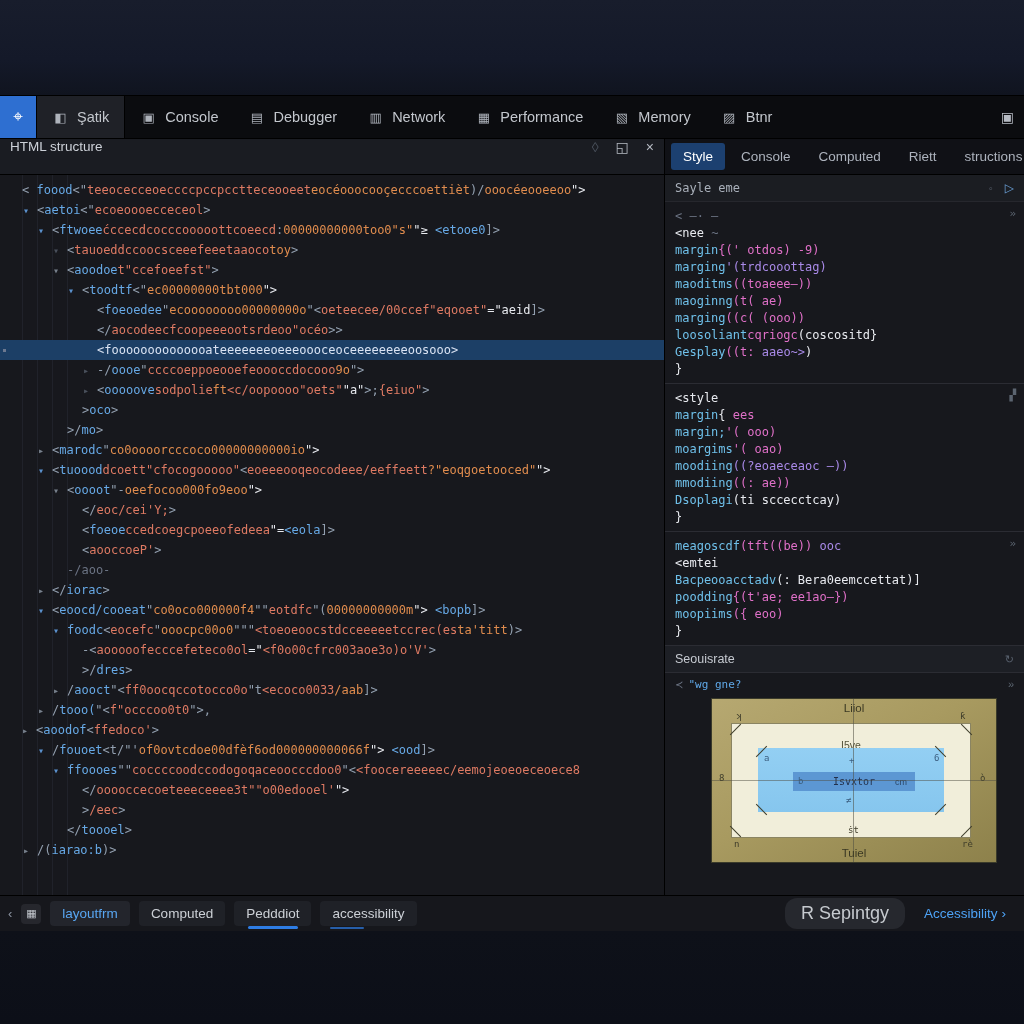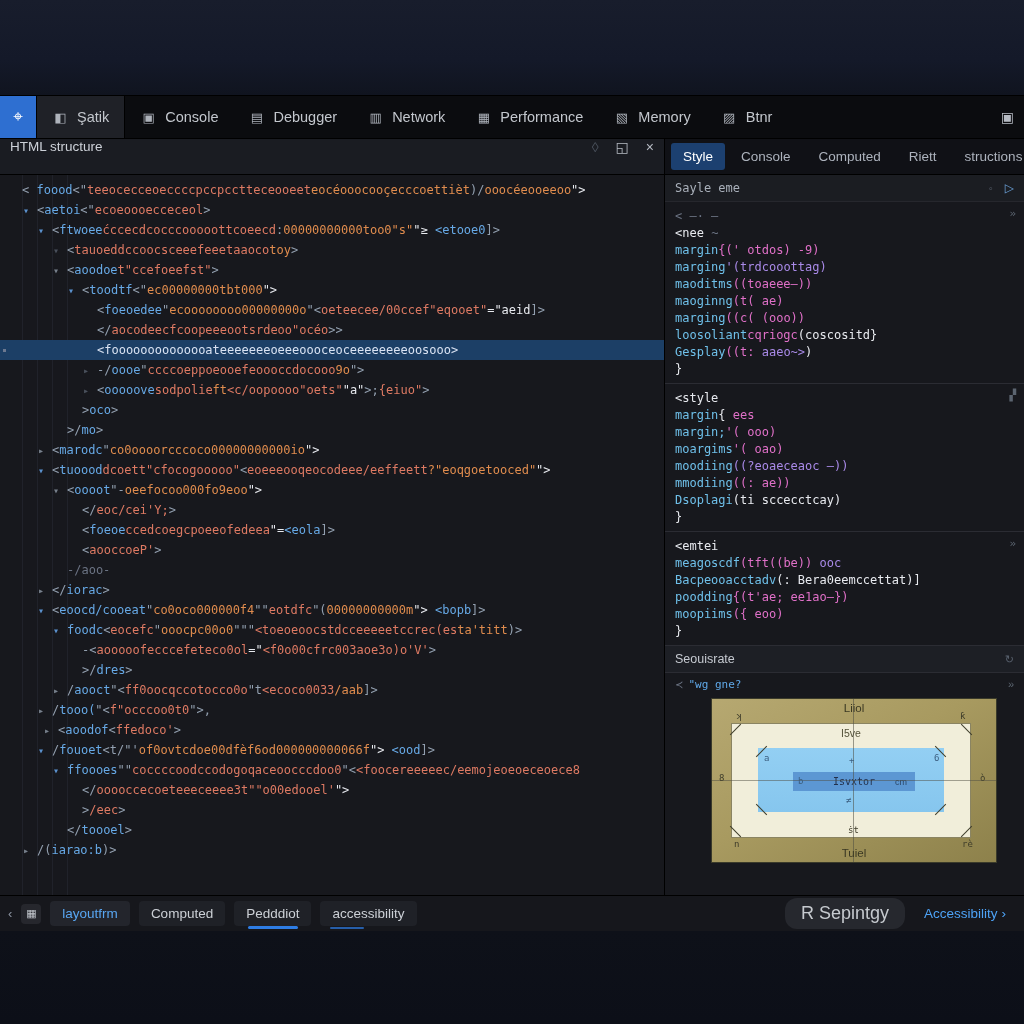--- a/index.html
+++ b/index.html
@@ -163,21 +163,21 @@
           <div class="row" style="padding-left: 68px;"><span class="arrow"></span><span class="c-p">&lt;</span><span class="c-t">foeoe</span><span class="c-s">ccedcoegcpoeeofedeea</span><span class="c-w">"=</span><span class="c-t">&lt;eola</span><span class="c-p">]&gt;</span></div>
           <div class="row" style="padding-left: 68px;"><span class="arrow"></span><span class="c-p">&lt;</span><span class="c-s">aooccoeP'</span><span class="c-p">&gt;</span></div>
           <div class="row" style="padding-left: 53px;"><span class="arrow"></span><span class="c-f">-/aoo-</span></div>
           <div class="row" style="padding-left: 38px;"><span class="arrow">▸</span><span class="c-p">&lt;/</span><span class="c-t">iorac</span><span class="c-p">&gt;</span></div>
           <div class="row" style="padding-left: 38px;"><span class="arrow b">▾</span><span class="c-p">&lt;</span><span class="c-t">eoocd/cooeat</span><span class="c-p">"</span><span class="c-a">co0oco000000f4</span><span class="c-p">""</span><span class="c-s">eotdfc</span><span class="c-p">"(</span><span class="c-a">00000000000m</span><span class="c-w">"&gt; </span><span class="c-t">&lt;bopb</span><span class="c-p">]&gt;</span></div>
           <div class="row" style="padding-left: 53px;"><span class="arrow b">▾</span><span class="c-t">foodc</span><span class="c-p">&lt;</span><span class="c-s">eocefc</span><span class="c-p">"</span><span class="c-a">ooocpc00o0</span><span class="c-p">"""</span><span class="c-s">&lt;toeoeoocstdcceeeeetccrec(es</span><span class="c-a">ta'titt</span><span class="c-p">)&gt;</span></div>
           <div class="row" style="padding-left: 68px;"><span class="arrow"></span><span class="c-p">-&lt;</span><span class="c-s">aooooofecccefeteco0ol</span><span class="c-w">="</span><span class="c-s">&lt;f0o00cfrc003aoe3o)o'V'</span><span class="c-p">&gt;</span></div>
           <div class="row" style="padding-left: 68px;"><span class="arrow"></span><span class="c-p">&gt;/</span><span class="c-t">dres</span><span class="c-p">&gt;</span></div>
           <div class="row" style="padding-left: 53px;"><span class="arrow">▸</span><span class="c-p">/</span><span class="c-t">aooct</span><span class="c-p">"&lt;</span><span class="c-s">ff0oocqccotocco0o</span><span class="c-p">"t</span><span class="c-s">&lt;ecoco0033</span><span class="c-a">/aab</span><span class="c-p">]&gt;</span></div>
           <div class="row" style="padding-left: 38px;"><span class="arrow">▸</span><span class="c-p">/</span><span class="c-t">tooo(</span><span class="c-p">"&lt;</span><span class="c-s">f"occcoo0t0</span><span class="c-p">"&gt;,</span></div>
-          <div class="row" style="padding-left: 44px;"><span class="arrow">▸</span><span class="c-p">&lt;</span><span class="c-t">aoodof</span><span class="c-p">&lt;</span><span class="c-s">ffedoco'</span><span class="c-p">&gt;</span></div>
+          <div class="row" style="padding-left: 22px;"><span class="arrow">▸</span><span class="c-p">&lt;</span><span class="c-t">aoodof</span><span class="c-p">&lt;</span><span class="c-s">ffedoco'</span><span class="c-p">&gt;</span></div>
           <div class="row" style="padding-left: 38px;"><span class="arrow b">▾</span><span class="c-p">/</span><span class="c-t">fouoet</span><span class="c-p">&lt;t/"'</span><span class="c-a">of0ovtcdoe00dfèf6od000000000066f</span><span class="c-w">"&gt; </span><span class="c-t">&lt;ood</span><span class="c-p">]&gt;</span></div>
           <div class="row" style="padding-left: 53px;"><span class="arrow b">▾</span><span class="c-t">ffoooes</span><span class="c-p">""</span><span class="c-s">coccccoodccodogoqaceoocccdoo0</span><span class="c-p">"&lt;</span><span class="c-s">&lt;foocereeeeec/eemojeoeoeceoece8</span></div>
           <div class="row" style="padding-left: 68px;"><span class="arrow"></span><span class="c-p">&lt;/</span><span class="c-s">ooooccecoeteeeceeee3t""o00edooel'</span><span class="c-w">"&gt;</span></div>
           <div class="row" style="padding-left: 68px;"><span class="arrow"></span><span class="c-p">&gt;</span><span class="c-s">/eec</span><span class="c-p">&gt;</span></div>
           <div class="row" style="padding-left: 53px;"><span class="arrow"></span><span class="c-p">&lt;/</span><span class="c-t">toooel</span><span class="c-p">&gt;</span></div>
           <div class="row" style="padding-left: 23px;"><span class="arrow">▸</span><span class="c-p">/(</span><span class="c-t">iarao:b</span><span class="c-p">)&gt;</span></div>
         </div>
     </div>
 
     <div class="rightpanel">
@@ -213,42 +213,42 @@
             <div class="rline"><span class="c-n">  margin</span><span class="c-w">{ </span><span class="c-v">ees</span></div>
             <div class="rline"><span class="c-n">  margin;</span><span class="c-v">'( ooo)</span></div>
             <div class="rline"><span class="c-n">  moargims</span><span class="c-v">'( oao)</span></div>
             <div class="rline"><span class="c-n">  moodiing</span><span class="c-u">((?eoaeceaoc —))</span></div>
             <div class="rline"><span class="c-n">  mmodiing</span><span class="c-v">((: ae))</span></div>
             <div class="rline"><span class="c-n">  Dsoplagi</span><span class="c-w">(ti sccecctcay)</span></div>
             <div class="rline"><span class="c-w">}</span></div>
           </div>
           <div class="rule">
             <span class="rcorner">»</span>
+            <div class="rline"><span class="c-n">  meagoscdf</span><span class="c-v">(tft((be))</span><span class="c-u">  ooc</span></div>
             <div class="rline"><span class="c-w">&lt;emtei</span></div>
-            <div class="rline"><span class="c-n">  meagoscdf</span><span class="c-v">(tft((be))</span><span class="c-u">  ooc</span></div>
             <div class="rline"><span class="c-n">  Bacpeooacctadv</span><span class="c-w">(: Bera0eemccettat)]</span></div>
             <div class="rline"><span class="c-n">  poodding</span><span class="c-v">{(t'ae; ee1ao—})</span></div>
             <div class="rline"><span class="c-n">  moopiims</span><span class="c-v">({ eoo)</span></div>
             <div class="rline"><span class="c-w">}</span></div>
           </div>
         </div>
       <div class="sechdr">
         <span class="sl">Seouisrate</span>
         <span class="sricon">↻</span>
       </div>
       <div class="bm-wrap">
         <div class="bm-head">
           <span class="bm-caret">≺</span>
           <span class="bm-title">"wg gne?</span>
           <span class="bm-more">»</span>
         </div>
         <div class="diagram">
           <div class="bm-label" style="top:3px">Liiol</div>
           <div class="bm-cream">
-            <div class="bm-label inner" style="top:3px">I5ve</div>
+            <div class="bm-label inner" style="top:15px">I5ve</div>
           </div>
           <div class="bm-content"></div>
           <div class="bm-strip">
             <span class="stxt">Isvxtor</span>
             <span class="sunit">cm</span>
           </div>
           <div class="vline"></div>
           <div class="hline"></div>
           <div class="bm-label" style="bottom:3px">Tuiel</div>
           <div class="tick" style="left:16px;top:30px"></div>

